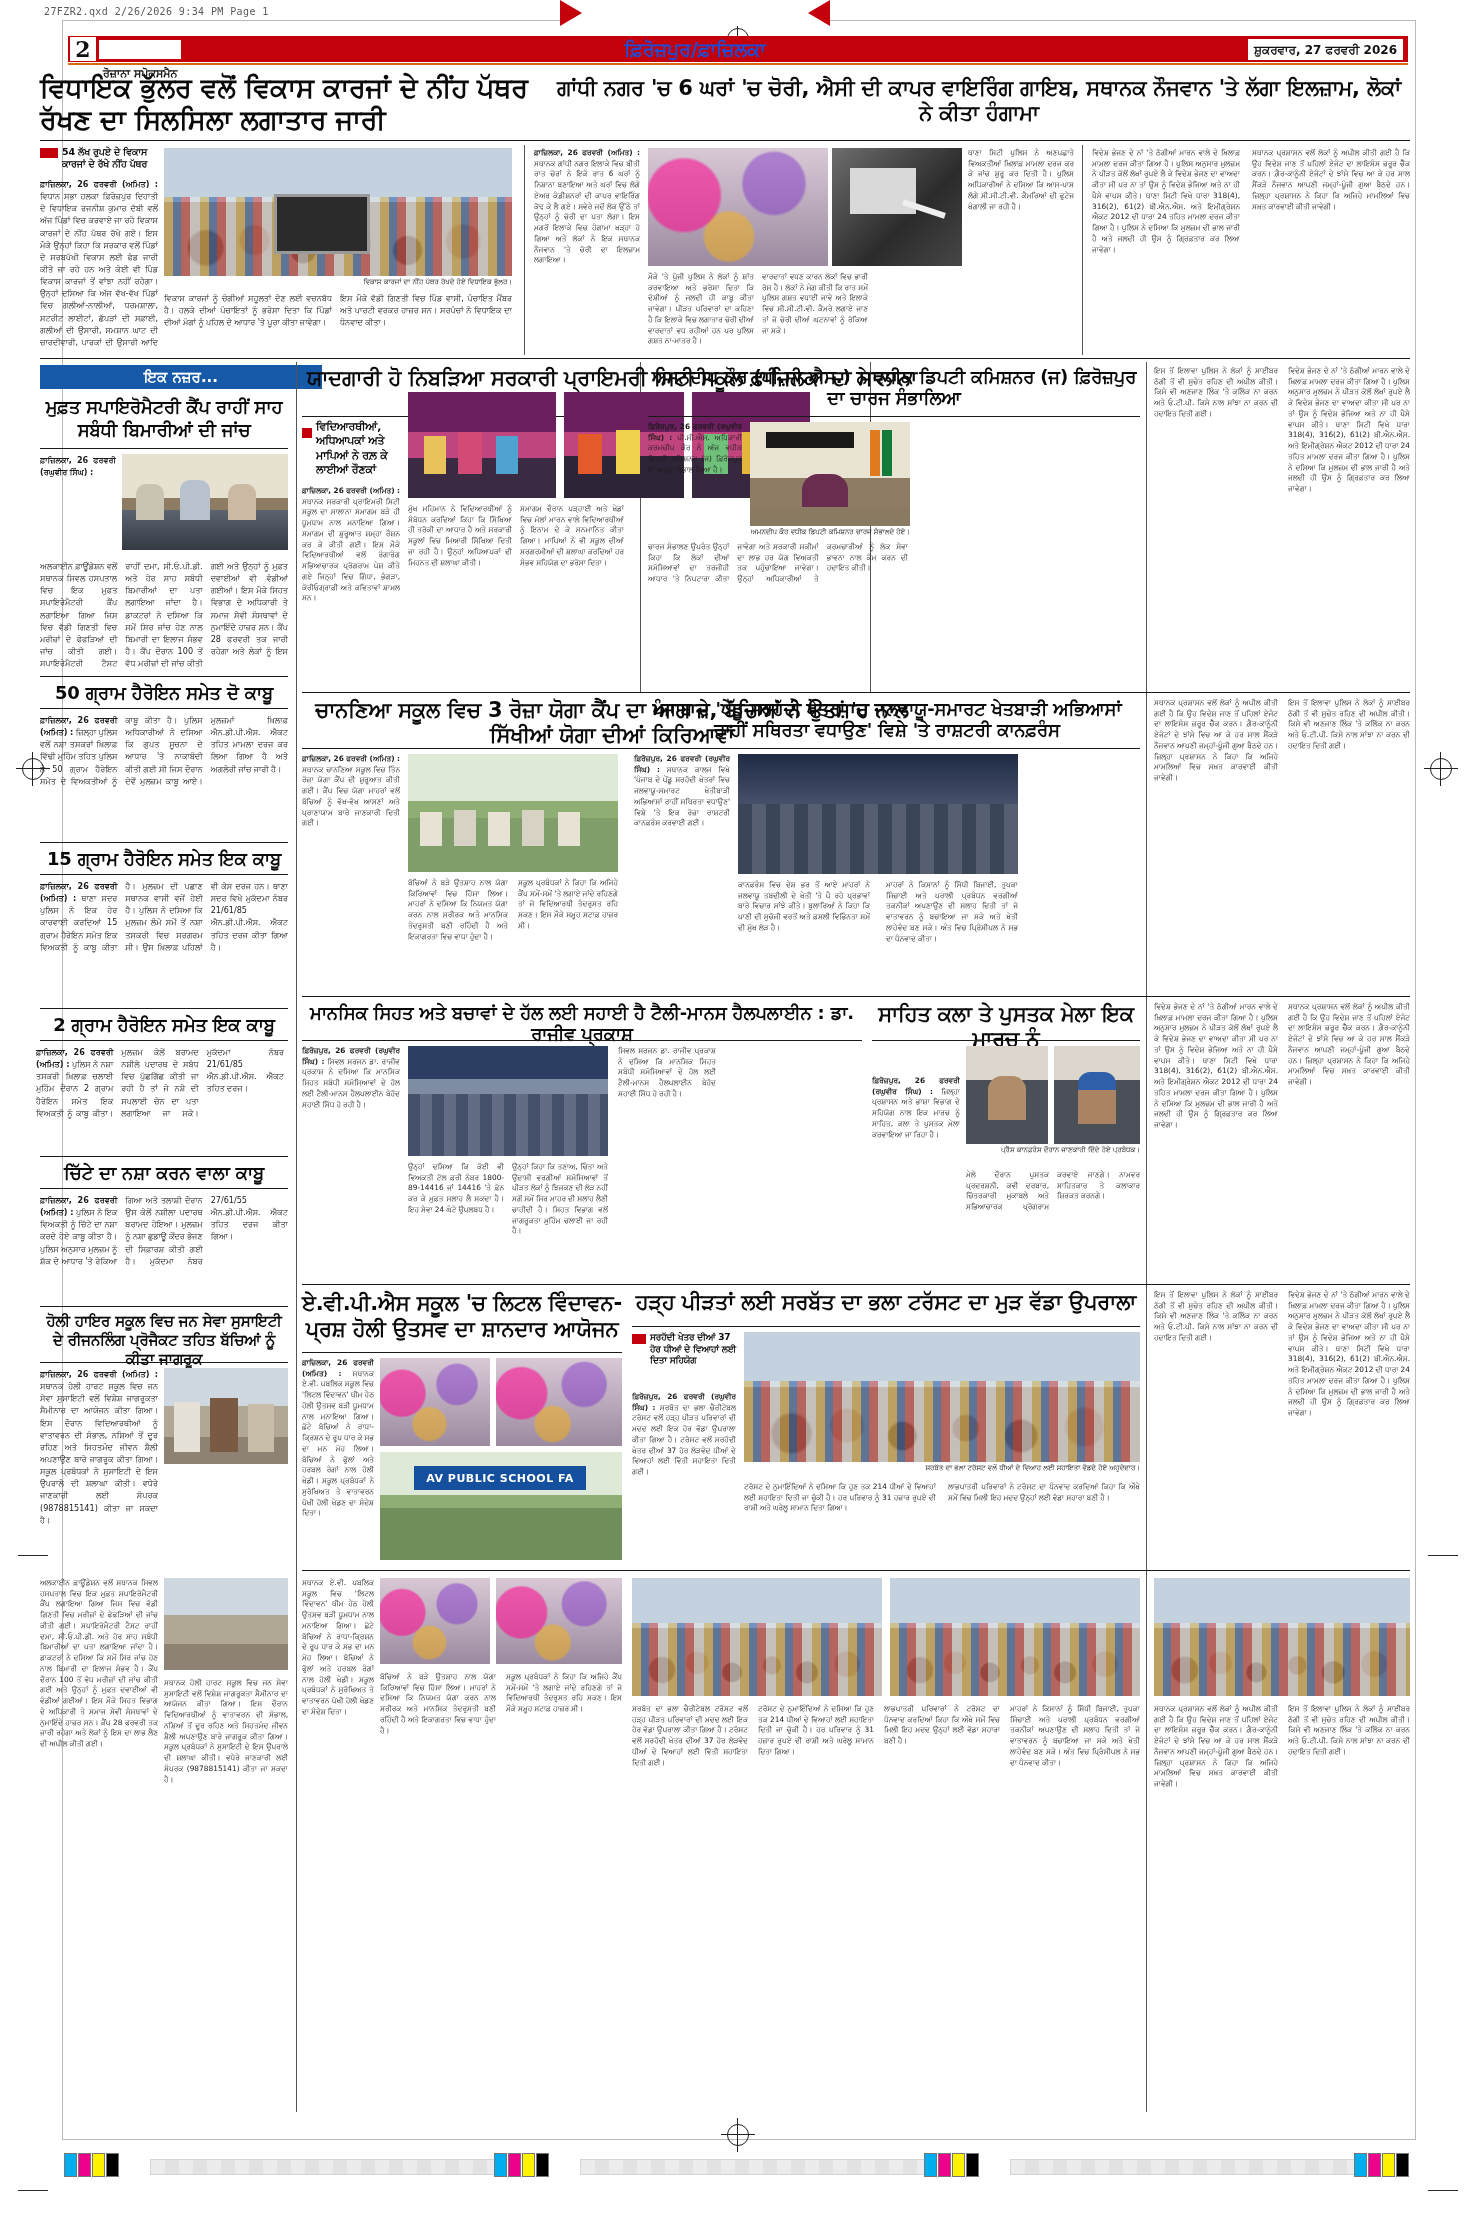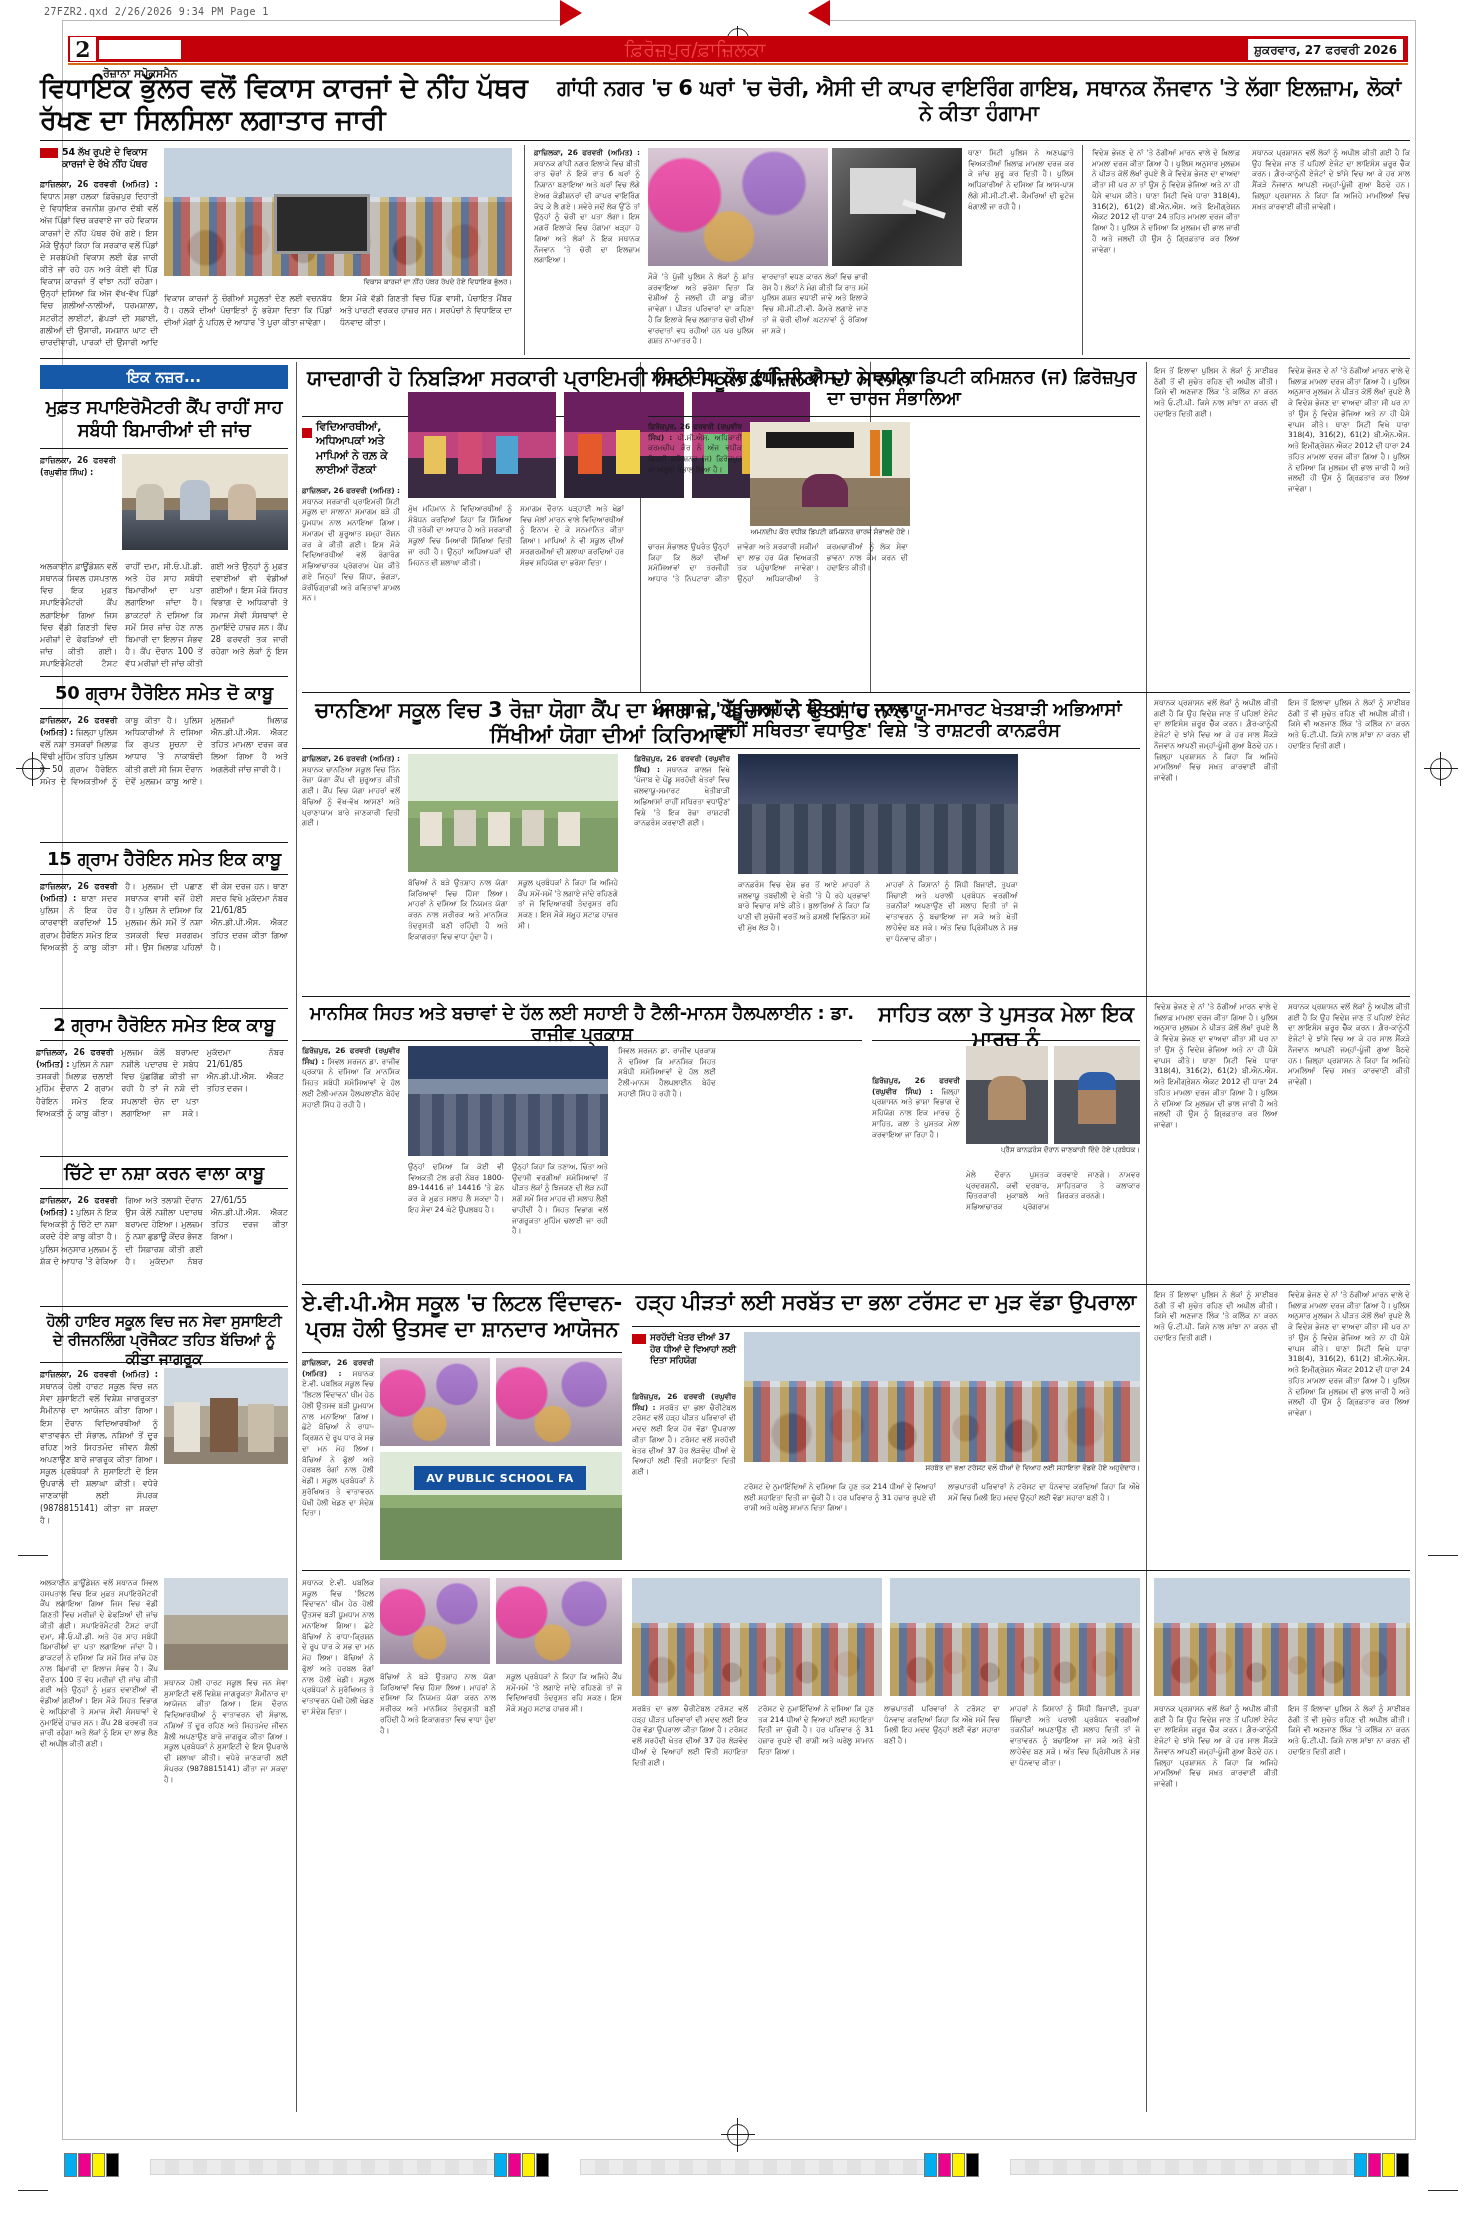--- a/index.html
+++ b/index.html
@@ -23,21 +23,21 @@
   .mast-arrowL{position:absolute;top:0;width:0;height:0;border-top:13px solid transparent;
                border-bottom:13px solid transparent;border-left:22px solid #c4000b;}
   .mast-arrowR{position:absolute;top:0;width:0;height:0;border-top:13px solid transparent;
                border-bottom:13px solid transparent;border-right:22px solid #c4000b;}
   .pageno{position:absolute;left:70px;top:37px;width:26px;height:24px;background:#ffffff;color:#111;
           font-weight:bold;font-size:22px;line-height:24px;text-align:center;font-family:"DejaVu Serif","Liberation Serif",serif;}
   .brandbox{position:absolute;left:98px;top:39px;height:19px;background:#ffffff;border:1px solid #c4000b;
             padding:0 4px;display:flex;align-items:center;}
   .brandbox span{font-size:11px;font-weight:bold;color:#111;white-space:nowrap;margin-top:48px;}
   .mast-title{position:absolute;left:560px;top:36px;width:270px;height:26px;display:flex;align-items:center;
-              justify-content:center;color:#ef4444;font-weight:normal;font-size:19px;white-space:nowrap;}
+              justify-content:center;color:#1d4ed8;font-weight:bold;font-size:19px;white-space:nowrap;}
   .mast-date{position:absolute;right:72px;top:38px;height:21px;background:#ffffff;border:1px solid #c4000b;
              padding:0 6px;display:flex;align-items:center;}
   .mast-date span{font-size:12px;font-weight:bold;color:#111;white-space:nowrap;}
   .mast-rule{position:absolute;left:68px;top:63px;width:1340px;height:2px;background:#d56a12;}
 
   
   .hl{color:#0a0a0a;font-weight:bold;line-height:1.18;letter-spacing:-.2px;}
   .hl-xl{font-size:27px;}
   .hl-lg{font-size:21px;}
   .hl-md{font-size:18px;}
@@ -68,21 +68,21 @@
   .office{background:linear-gradient(#e7e1d2 0 46%,#8d7b63 46% 100%);}
   .street{background:linear-gradient(#cfd8e0 0 40%,#b0a795 40% 72%,#8e8272 72% 100%);}
   .wall{background:linear-gradient(135deg,#6d6d6d,#2b2b2b 60%,#474747);}
   .holi{background:
      radial-gradient(circle at 20% 40%, rgba(255,0,140,.55) 0 22%, transparent 24%),
      radial-gradient(circle at 70% 30%, rgba(120,40,200,.45) 0 20%, transparent 22%),
      radial-gradient(circle at 45% 75%, rgba(255,180,0,.45) 0 18%, transparent 20%),
      linear-gradient(#d9c9d6,#9b8aa0);}
   .green{background:linear-gradient(#dfe9d8 0 40%,#8fae74 40% 100%);}
   .portrait{background:linear-gradient(#dcd6cc 0 35%,#4a4f58 35% 100%);}
-  .bluebar{background:#1559a8;color:#fff;text-align:center;font-weight:bold;font-size:15px;padding:3px 0;}
+  .bluebar{background:#1559a8;color:#fff;text-align:center;font-weight:bold;font-size:15px;padding:3px 17px;}
   .redtag{background:#c4000b;width:10px;height:10px;display:inline-block;vertical-align:middle;}
 
   
   .cmyk{position:absolute;bottom:58px;display:flex;align-items:flex-end;}
   .cmyk i{display:block;width:11px;height:22px;border:1px solid #777;margin-right:1px;}
   .greystrip{position:absolute;bottom:60px;height:14px;
      background:repeating-linear-gradient(90deg,#ececec 0 14px,#e2e2e2 14px 28px);border:1px solid #d5d5d5;}
 </style>
 </head>
 <body>

